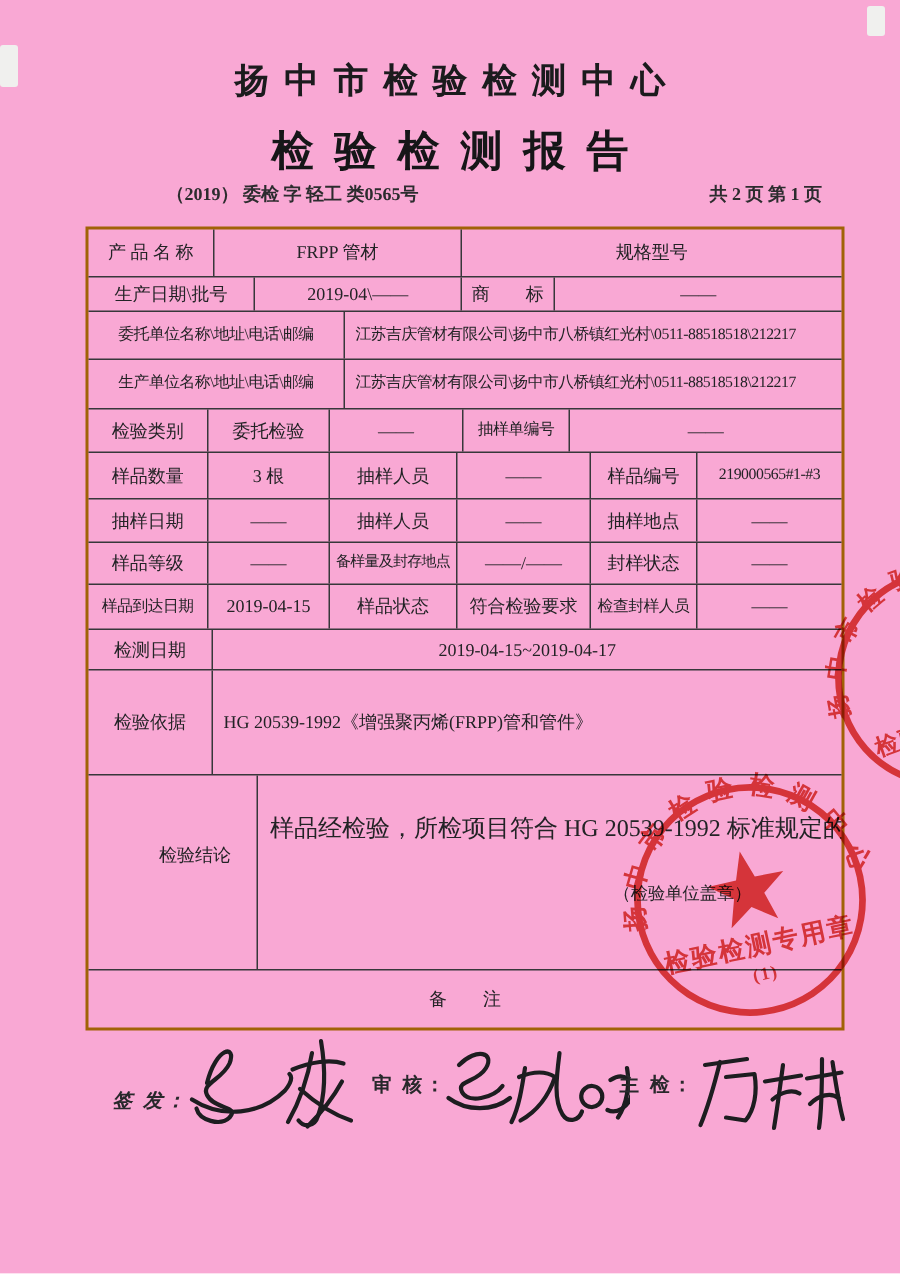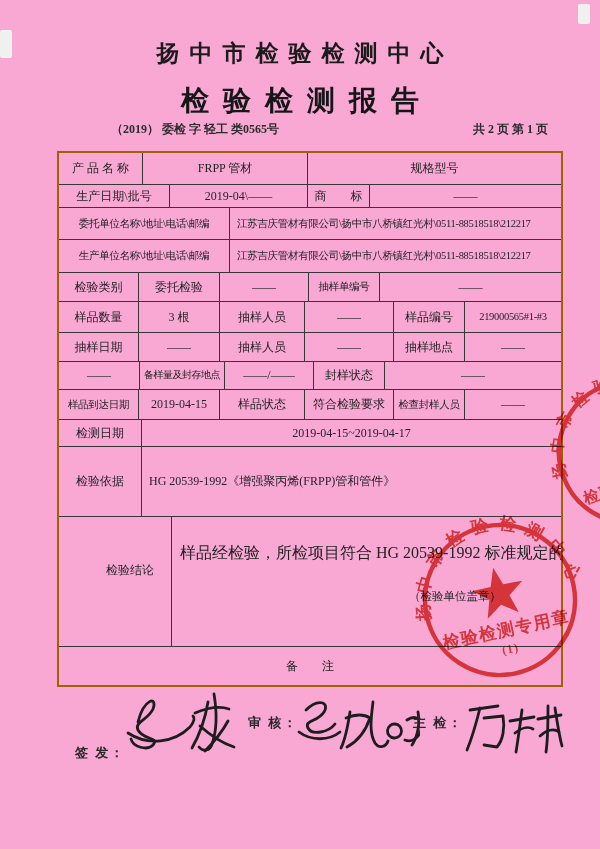--- a/index.html
+++ b/index.html
@@ -129,20 +129,21 @@
     <div class="tr h29">
       <div class="td c1">抽样日期</div>
       <div class="td c2">——</div>
       <div class="td c3">抽样人员</div>
       <div class="td c4">——</div>
       <div class="td c5">抽样地点</div>
       <div class="td">——</div>
     </div>
 
     <div class="tr h28">
+      <div class="td c1">样品等级</div>
       <div class="td c2">——</div>
       <div class="td c3 tight">备样量及封存地点</div>
       <div class="td c4">——/——</div>
       <div class="td c5">封样状态</div>
       <div class="td">——</div>
     </div>
 
     <div class="tr h30">
       <div class="td c1 small">样品到达日期</div>
       <div class="td c2">2019-04-15</div>
@@ -169,21 +170,21 @@
         <span class="seal-note">（检验单位盖章）</span>
       </div>
     </div>
 
     <div class="tr h38">
       <div class="td wL">备　　注</div>
     </div>
 
   </div>
 
-  <span class="sig-label" style="left:75px;top:744px;">签  发：</span>
+  <span class="sig-label" style="left:75px;top:725px;font-style:italic;">签  发：</span>
   <svg class="sig-svg" style="left:122px;top:686px;" width="120" height="70" viewBox="0 0 120 70">
     <path d="M16,36 C22,12 36,10 31,23 C26,34 12,36 16,44 C21,54 38,51 31,59 C25,65 11,61 9,53"></path>
     <path d="M6,47 C26,60 52,57 68,41 C72,36 73,32 71,30"></path>
     <path d="M86,16 C83,34 78,48 70,62"></path>
     <path d="M73,27 C85,22 98,20 107,23"></path>
     <path d="M92,8 C95,26 95,44 90,58 C88,65 81,66 77,61"></path>
     <path d="M78,40 C88,49 100,57 112,61"></path>
     <path d="M106,35 C100,46 92,56 83,65"></path>
   </svg>
 

